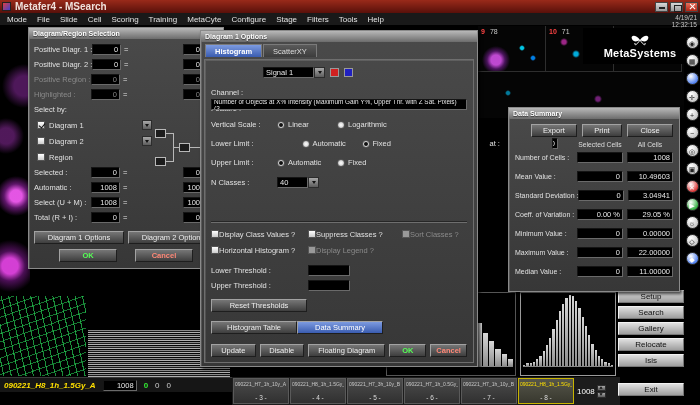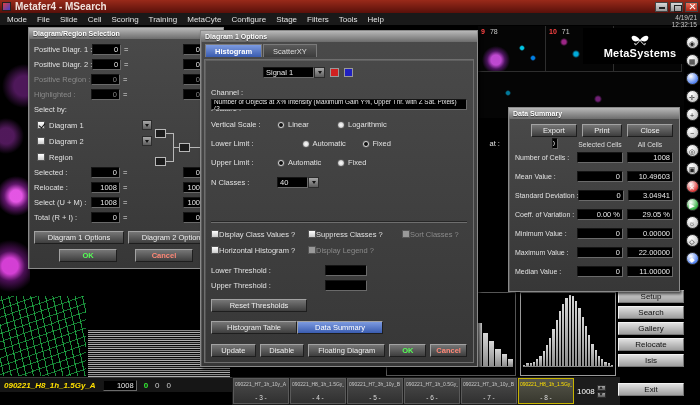--- a/index.html
+++ b/index.html
@@ -139,21 +139,21 @@
   .opt-row .rlabel-w { width:66px; }
   .swatch { width:9px; height:9px; border:1px solid #999; margin-left:5px; flex:none; }
   .desc-field { justify-content:flex-start; font-size:6.4px; flex:1; }
   .radio-wrap { display:flex; align-items:center; gap:3px; width:60px; }
   .radio-wrap:nth-child(2) { width:72px; }
   .opt-checks { display:flex; height:14px; margin-bottom:2px; flex:none; }
   .opt-check { display:flex; align-items:center; gap:0; }
   .opt-checks .opt-check:nth-child(1) { width:97px; }
   .opt-checks .opt-check:nth-child(2) { width:94px;text-align:right; }
   .thr-row { display:flex; align-items:center; height:13px; margin-bottom:2px; flex:none; }
-  .thr-row .label { width:114px; }
+  .thr-row .label { width:97px; }
   .thr-row .field { width:42px; }
   .reset-btn { width:96px; margin-top:5px; flex:none;text-align:right; }
   .pane-btns { display:flex; margin-top:9px; flex:none; }
   .pane-btns .btn { width:86px; }
   .bottom-row { display:flex; gap:4px; margin-top:10px; flex:none; }
   .bottom-row .btn { width:46px; }
   .bottom-row .wide { width:80px; }
   .bottom-row .ok { margin-left:auto; width:38px; }
   .bottom-row .cancel { width:38px; }
   .spacer { flex:1; }
@@ -409,21 +409,21 @@
         <div class="fc-line" style="left:35px;top:20px;width:15px;height:1px;"></div>
       </div>
       <div id="sel-stat-rows">
           <div class="sel-row">
             <span class="label">Selected :</span>
             <div class="field f-count">0</div>
             <span class="label eq">=</span>
             <div class="field f-pct">0.0 %</div>
           </div>
           <div class="sel-row">
-            <span class="label">Relocate :</span>
+            <span class="label">Automatic :</span>
             <div class="field f-count">1008</div>
             <span class="label eq">=</span>
             <div class="field f-pct">100.0 %</div>
           </div>
           <div class="sel-row">
             <span class="label">Select (U + M) :</span>
             <div class="field f-count">1008</div>
             <span class="label eq">=</span>
             <div class="field f-pct">100.0 %</div>
           </div>

